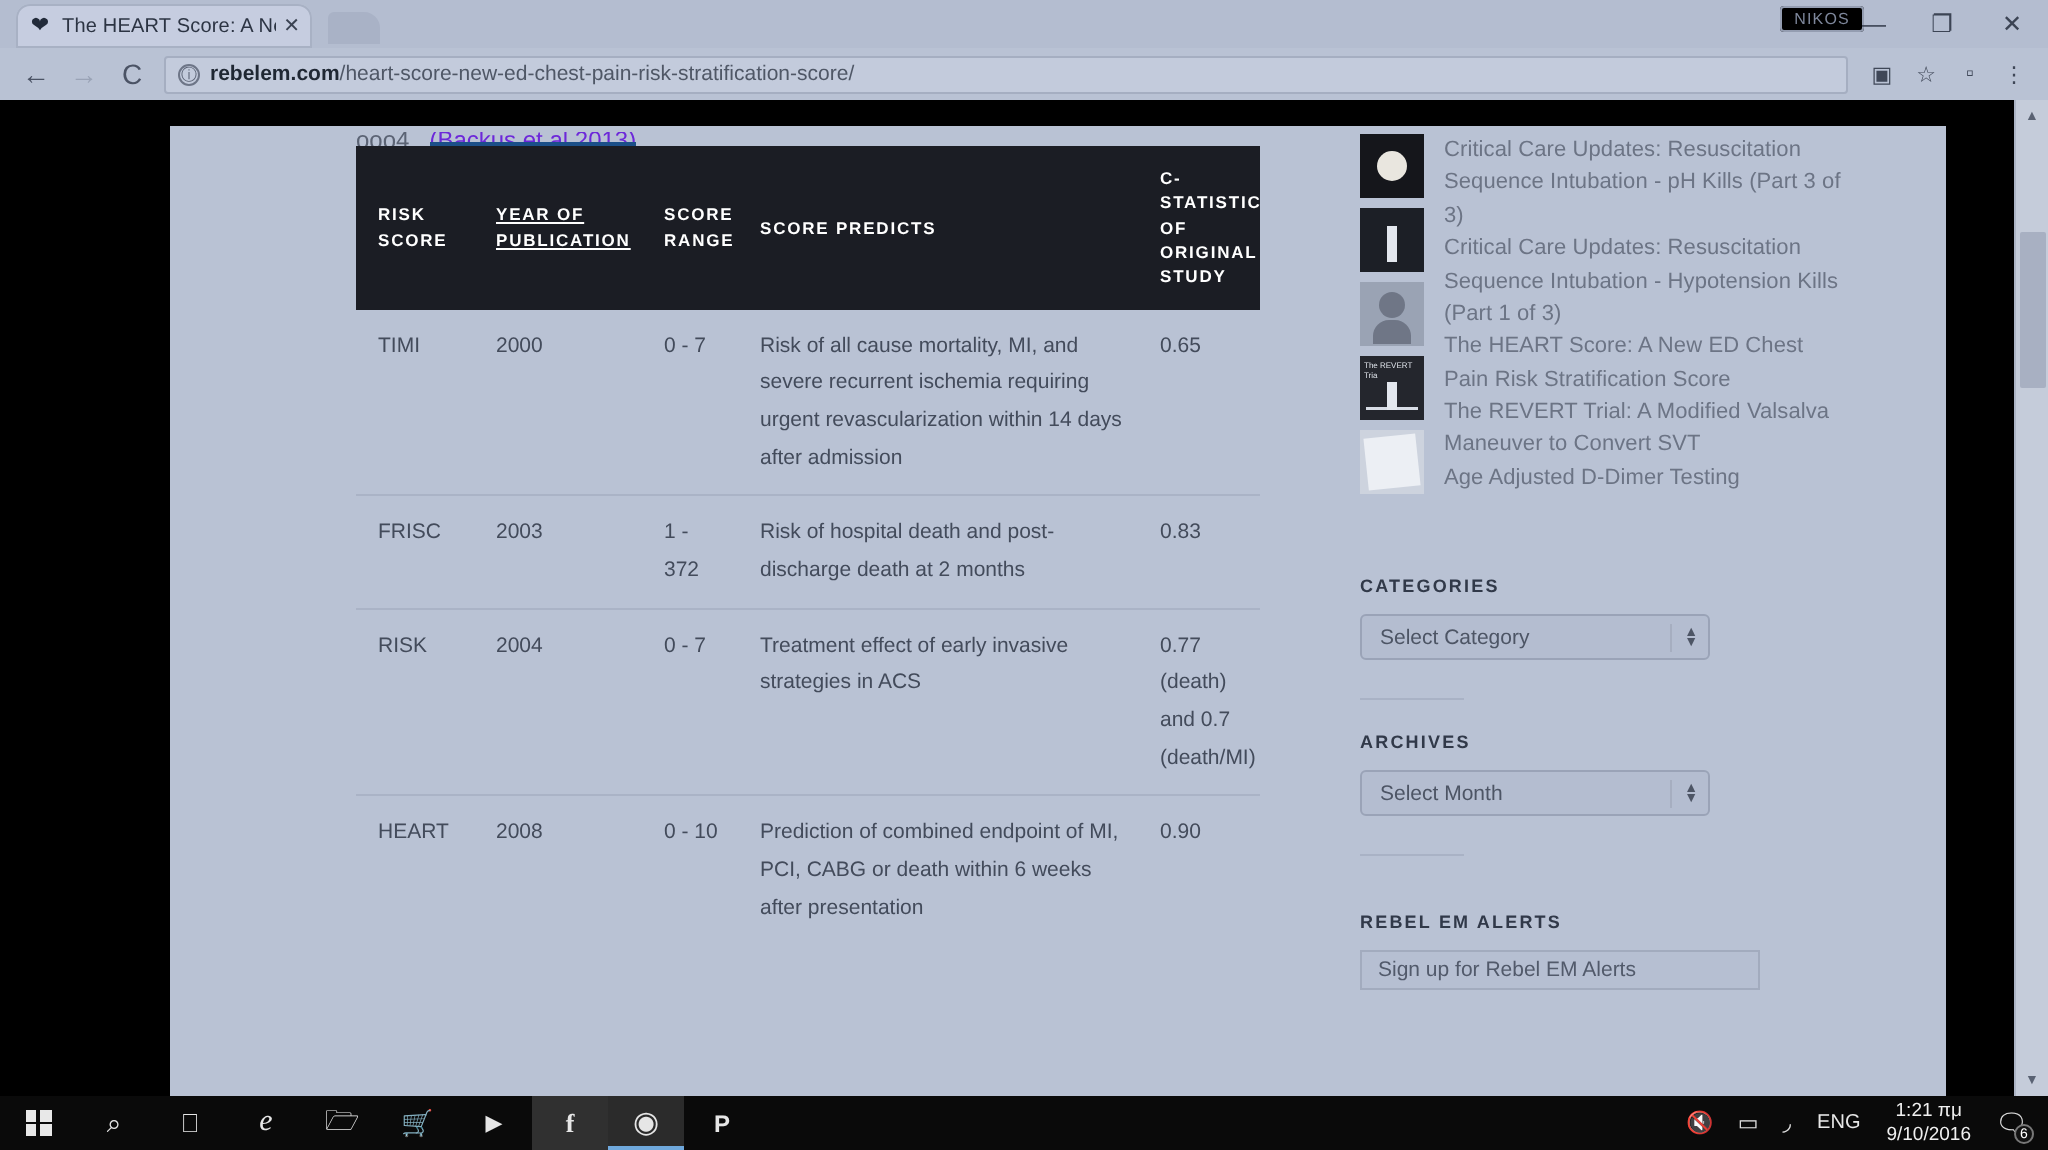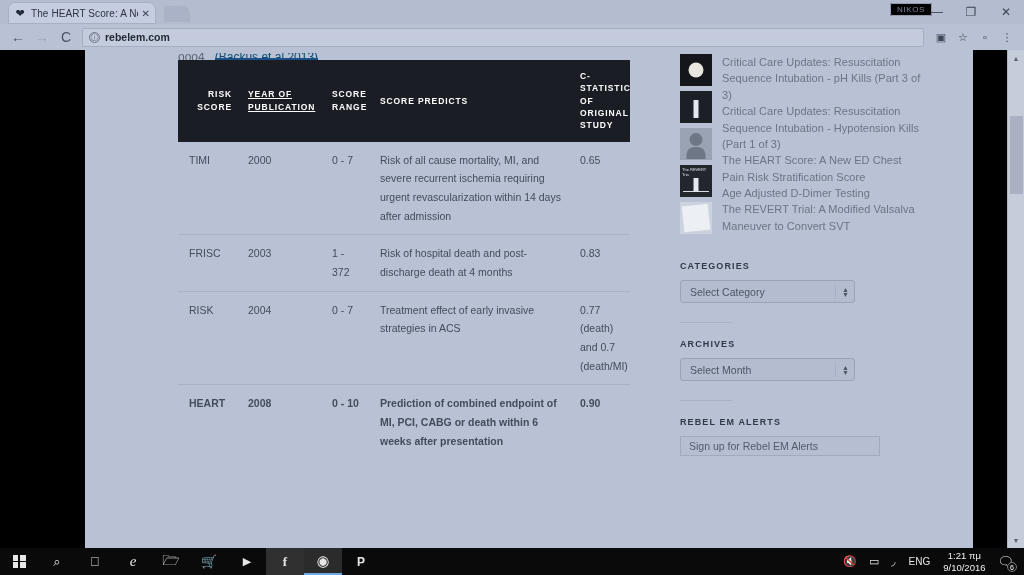--- a/index.html
+++ b/index.html
@@ -84,57 +84,57 @@
     width: 22px; height: 22px; display: flex; align-items: center; justify-content: center;
     font-size: 11px; color: #3f4757;
   }
 
   
   .viewport {
     position: absolute; left: 0; top: 50px; width: 1024px; height: 498px;
     background: #000; overflow: hidden;
   }
   .page {
-    position: absolute; left: 85px; top: 0; width: 888px; height: 498px;
+    position: absolute; left: 85px; top: 13px; width: 888px; height: 498px;
     background: #b9c2d4;
     display: flex;
   }
   .content { width: 590px; padding: 0 0 0 93px; position: relative; }
   .sidebar { width: 250px; padding: 4px 0 0 0; position: relative; }
 
   
   .cutline {
     position: relative; height: 10px; margin-left: 0px; overflow: hidden;
     display: flex; align-items: flex-end;
   }
   .cutline .txt {
     font-size: 12px; color: #5b6374; line-height: 9px;
     overflow: hidden; height: 7px; display: block;
   }
-  .cutline .lnk { color: #0c4a6e; border-bottom: 2px solid #1b4f88; }
+  .cutline .lnk { color: #6d28d9; border-bottom: 2px solid #1b4f88; }
 
   
   table.scores { width: 452px; border-collapse: collapse; table-layout: fixed; }
   table.scores thead th {
     background: #1b1d24; color: #fff;
     font-size: 8.5px; font-weight: bold; letter-spacing: .9px;
     text-align: left; vertical-align: middle; padding: 10px 8px; line-height: 1.45;
   }
-  table.scores thead th.th-risk    { width: 62px; padding-left: 11px; text-align: right; }
+  table.scores thead th.th-risk    { width: 62px; padding-left: 11px; }
   table.scores thead th.th-year    { width: 84px; text-decoration: underline; }
   table.scores thead th.th-range   { width: 48px; }
   table.scores thead th.th-predict { width: 200px; }
   table.scores thead th.th-cstat   { width: 58px; }
   table.scores tbody td {
     font-size: 10.5px; color: #434b5b; line-height: 1.78;
     padding: 9px 8px; vertical-align: top;
     border-bottom: 1px solid #aab3c6;
   }
   table.scores tbody td.c-risk { padding-left: 11px; }
-  table.scores tbody tr:last-child td { border-bottom: none; font-weight: bold; }
+  table.scores tbody tr:last-child td { border-bottom: none; }
 
   
   .recent { display: flex; padding-left: 5px; }
   .thumbs { width: 42px; flex: 0 0 42px; }
   .thumb { width: 32px; height: 32px; margin-bottom: 5px; position: relative; overflow: hidden; }
   .thumb.t1 { background: #15161b; }
   .thumb.t2 { background: #1c1f26; }
   .thumb.t3 { background: #9aa3b4; }
   .thumb.t4 { background: #24262d; }
   .thumb.t5 { background: #cdd3de; }
@@ -252,20 +252,21 @@
     </div>
 
     <div class="toolbar">
       <div class="navbtn">←</div>
       <div class="navbtn disabled">→</div>
       <div class="navbtn">C</div>
 
       <div class="omnibox">
         <span class="info-icon">ⓘ</span>
         <span class="url-domain">rebelem.com</span>
+        <span class="url-path">/heart-score-new-ed-chest-pain-risk-stratification-score/</span>
       </div>
 
       <div class="tb-icon">▣</div>
       <div class="tb-icon">☆</div>
       <div class="tb-icon">▫</div>
       <div class="tb-icon">⋮</div>
     </div>
 
     <div class="viewport">
       <div class="page">
@@ -292,21 +293,21 @@
                 <td class="c-risk">TIMI</td>
                 <td>2000</td>
                 <td>0 - 7</td>
                 <td>Risk of all cause mortality, MI, and severe recurrent ischemia requiring urgent revascularization within 14 days after admission</td>
                 <td>0.65</td>
               </tr>
               <tr>
                 <td class="c-risk">FRISC</td>
                 <td>2003</td>
                 <td>1 - 372</td>
-                <td>Risk of hospital death and post-discharge death at 4 months</td>
+                <td>Risk of hospital death and post-discharge death at 2 months</td>
                 <td>0.83</td>
               </tr>
               <tr>
                 <td class="c-risk">RISK</td>
                 <td>2004</td>
                 <td>0 - 7</td>
                 <td>Treatment effect of early invasive strategies in ACS</td>
                 <td>0.77 (death) and 0.7 (death/MI)</td>
               </tr>
               <tr>
@@ -341,44 +342,44 @@
                   <span class="spike" style="height:14px;"></span>
                 </div>
               <div class="thumb t5">
                   <span class="paper"></span>
                 </div>
             </div>
             <div class="recent-links">
               <a href="#">Critical Care Updates: Resuscitation Sequence Intubation - pH Kills (Part 3 of 3)</a>
               <a href="#">Critical Care Updates: Resuscitation Sequence Intubation - Hypotension Kills (Part 1 of 3)</a>
               <a href="#">The HEART Score: A New ED Chest Pain Risk Stratification Score</a>
+              <a href="#">The REVERT Trial: A Modified Valsalva Maneuver to Convert SVT</a>
               <a href="#">Age Adjusted D-Dimer Testing</a>
-              <a href="#">The REVERT Trial: A Modified Valsalva Maneuver to Convert SVT</a>
             </div>
           </div>
 
-          <div class="widget" style="margin-top:22px;">
+          <div class="widget" style="margin-top:36px;">
             <div class="widget-title">CATEGORIES</div>
             <div class="select-box">
               <span>Select Category</span>
               <span class="spin">▲<br>▼</span>
             </div>
           </div>
           <div class="divider"></div>
 
           <div class="widget" style="margin-top:16px;">
             <div class="widget-title">ARCHIVES</div>
             <div class="select-box">
               <span>Select Month</span>
               <span class="spin">▲<br>▼</span>
             </div>
           </div>
           <div class="divider"></div>
 
-          <div class="widget" style="margin-top:16px;">
+          <div class="widget" style="margin-top:28px;">
             <div class="widget-title">REBEL EM ALERTS</div>
             <div class="alert-input">
               <span>Sign up for Rebel EM Alerts</span>
             </div>
           </div>
 
         </div>
       </div>
     </div>
 

